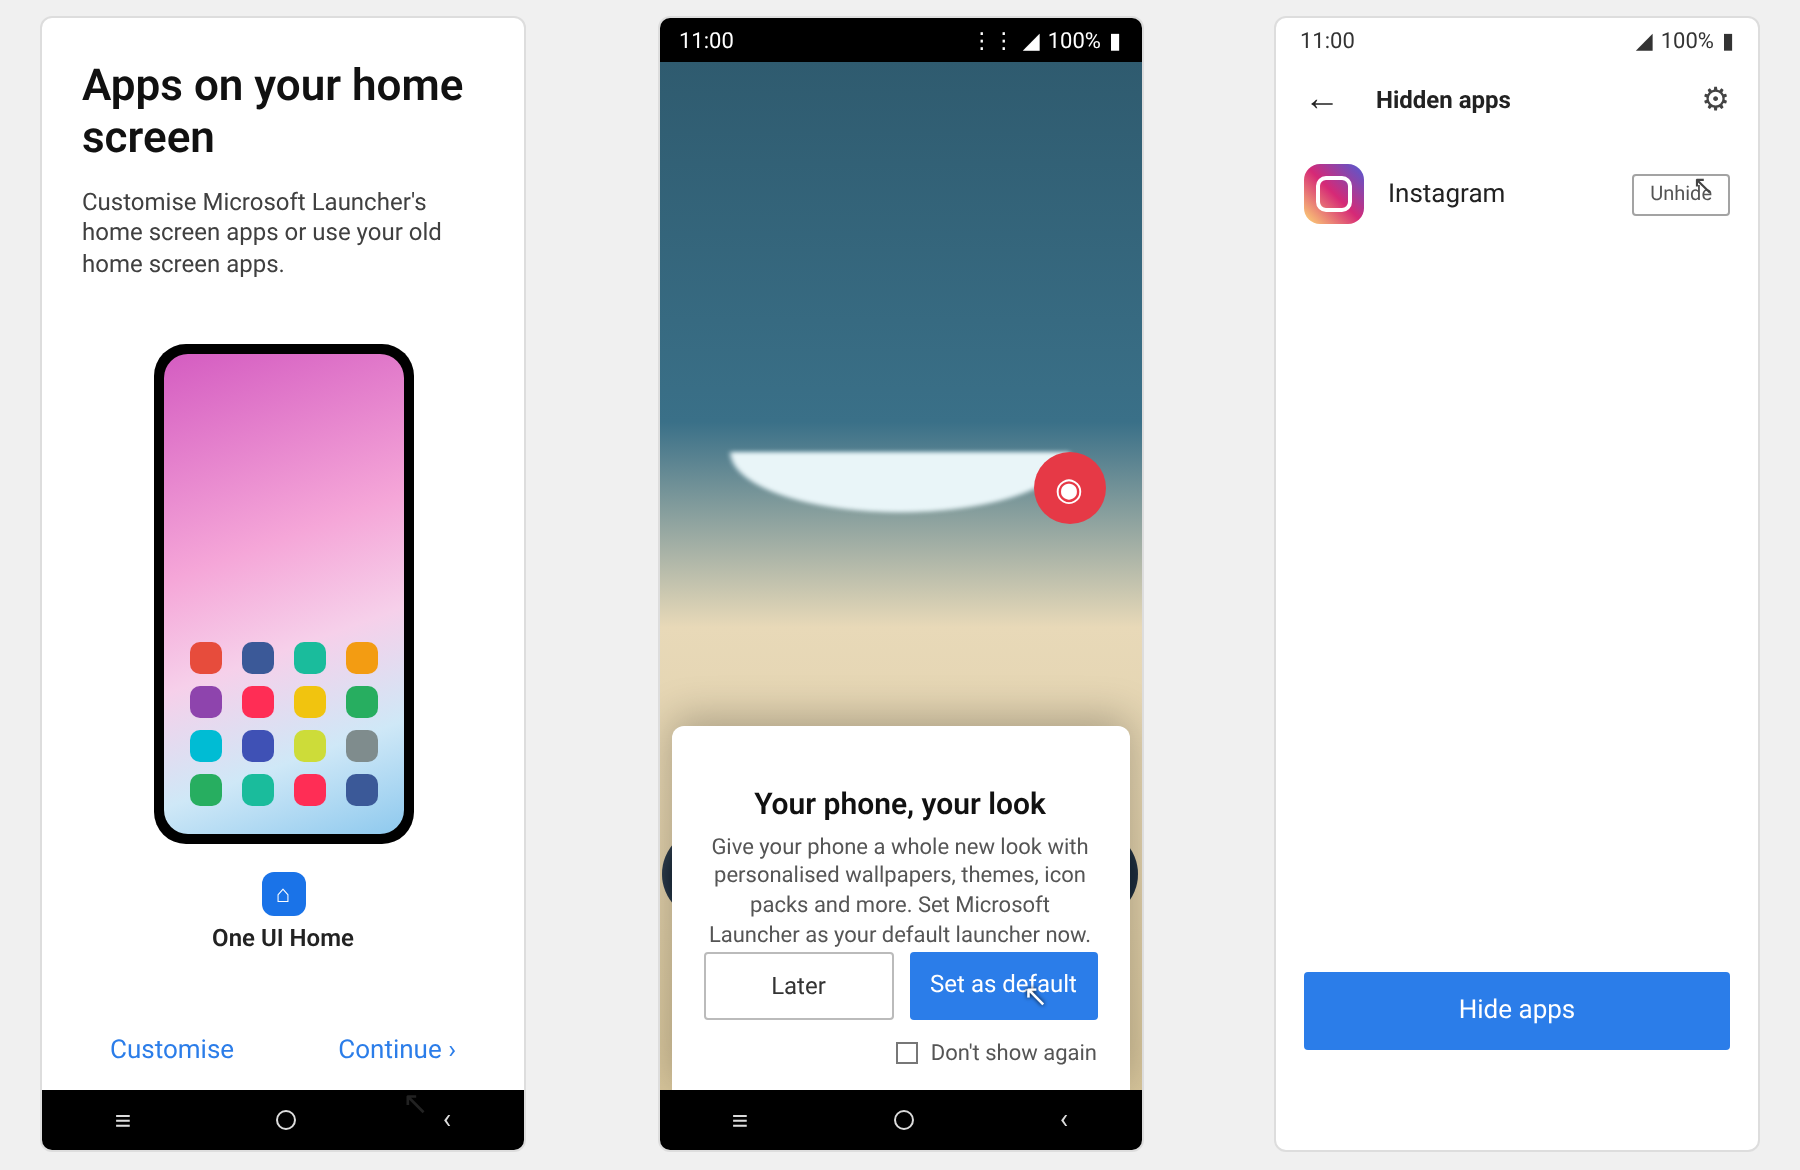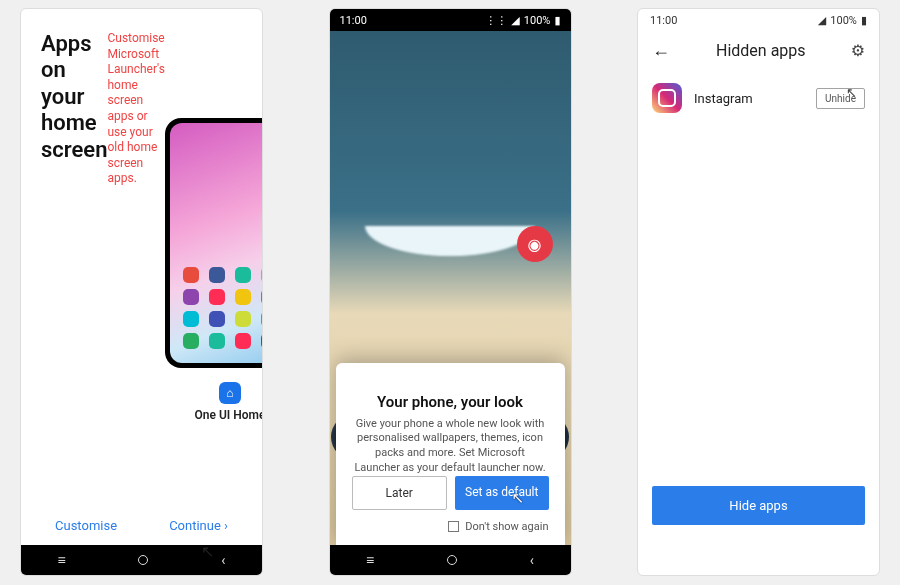--- a/index.html
+++ b/index.html
@@ -17,23 +17,23 @@
     height: 568px;
     background: #fff;
     border: 1px solid #ddd;
     border-radius: 6px;
     position: relative;
     overflow: hidden;
     display: flex;
     flex-direction: column;
   }
   
-  .p1-content { padding: 22px 20px 10px 20px; flex: 1; display:flex; flex-direction:row;}
+  .p1-content { padding: 22px 20px 10px 20px; flex: 1; display:flex; flex-direction:column;}
   .p1-title { font-size: 22px; font-weight: 600; color:#111; line-height:1.2; margin-bottom:10px;}
-  .p1-sub { font-size: 12px; color:#ef4444; line-height:1.3;}
+  .p1-sub { font-size: 12px; color:#404040; line-height:1.3;}
   .p1-mockwrap { flex:1; display:flex; flex-direction:column; align-items:center; justify-content:center; }
   .mini-phone {
     width: 130px; height: 250px; background:#000; border-radius:16px; padding:5px;
     position: relative;
   }
   .mini-screen {
     width:100%; height:100%;
     background: linear-gradient(160deg,#d45cc1 0%,#f5a6d8 40%,#f6d0ea 60%,#cfe8f7 80%,#8ec9ee 100%);
     border-radius:12px; position:relative; overflow:hidden;
     display:flex; flex-direction:column; justify-content:flex-end; padding:8px;
@@ -88,21 +88,21 @@
   .btn-outline{ border:1px solid #bbb; color:#333; background:#fff;}
   .btn-primary{ background:#2b7de9; color:#fff;}
   .dontshow{ font-size:11px; color:#555; display:flex; align-items:center; justify-content:flex-end; gap:6px;}
   .checkbox{ width:11px;height:11px;border:1.2px solid #777;}
   .cursor2{ position:absolute; bottom:68px; left:182px; font-size:15px; color:#fff; text-shadow:0 0 2px #000;}
 
   
   .status3{ height:22px; color:#333; display:flex; justify-content:space-between; align-items:center; padding:0 12px; font-size:11px;}
   .p3-header{ display:flex; align-items:center; padding:8px 14px 14px; gap:18px;}
   .p3-header .back{ font-size:18px; color:#222;}
-  .p3-header .title{ font-size:16px; font-weight:400; color:#222; flex:1;margin-left:28px;}
+  .p3-header .title{ font-size:12px; font-weight:700; color:#222; flex:1;}
   .p3-header .gear{ font-size:16px; color:#444;}
   .p3-row{ display:flex; align-items:center; padding:8px 14px; gap:12px;}
   .ig-icon{ width:30px;height:30px;border-radius:8px;background:linear-gradient(45deg,#feda75,#d62976,#4f5bd5);display:flex;align-items:center;justify-content:center;}
   .ig-icon::after{content:"";width:14px;height:14px;border:2px solid #fff;border-radius:5px;}
   .p3-row .name{ flex:1; font-size:13px; color:#222;}
   .unhide{ border:1px solid #a3a3a3; padding:4px 8px; font-size:10px; color:#555; border-radius:2px; position:relative;}
   .cursor3{ position:absolute; top:76px; right:22px; font-size:13px; color:#444;}
   .p3-spacer{ flex:1;}
   .hidebtn{ margin:0 14px 50px; background:#2b7de9; color:#fff; text-align:center; padding:12px; font-size:13px; border-radius:2px;}
 </style>

